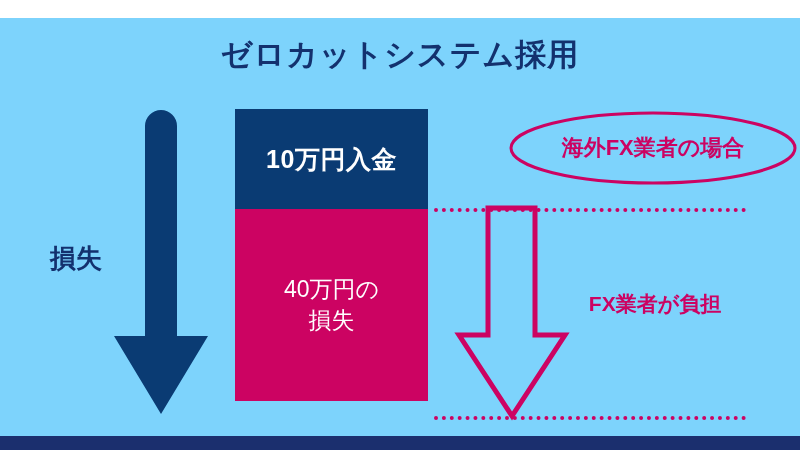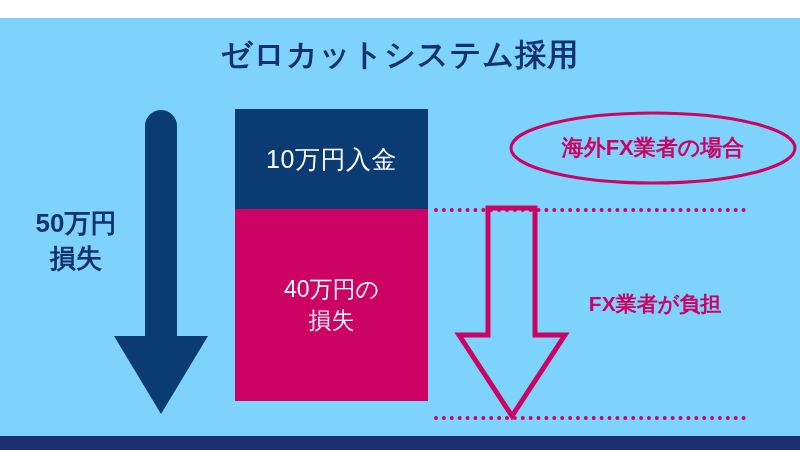--- a/index.html
+++ b/index.html
@@ -48,21 +48,21 @@
     width: 193px;
     height: 100px;
     background: #0a3b73;
     display: flex;
     align-items: center;
     justify-content: center;
   }
   #bar-deposit .seg-label {
     color: #ffffff;
     font-size: 25px;
-    font-weight: normal;
+    font-weight: bold;
     letter-spacing: 0.5px;
     white-space: nowrap;
   }
   #bar-loss {
     position: absolute;
     left: 0;
     top: 100px;
     width: 193px;
     height: 192px;
     background: #cc0362;
@@ -171,21 +171,21 @@
 
   <div id="title">ゼロカットシステム採用</div>
 
   <div id="left-arrow">
     <svg width="106" height="320" viewBox="0 0 106 320" xmlns="http://www.w3.org/2000/svg">
       <path d="M 37 20 a 16 16 0 0 1 32 0 L 69 230 L 100 230 L 53 308 L 6 230 L 37 230 Z" fill="#0a3b73"></path>
     </svg>
   </div>
 
   <div id="left-label">
-    <span>50万円</span><br>
+    <br>
     <span>損失</span>
   </div>
 
   <div id="bar">
     <div id="bar-deposit">
       <span class="seg-label">10万円入金</span>
     </div>
     <div id="bar-loss">
       <span class="seg-label"><span>40万円の</span><br><span>損失</span></span>
     </div>

